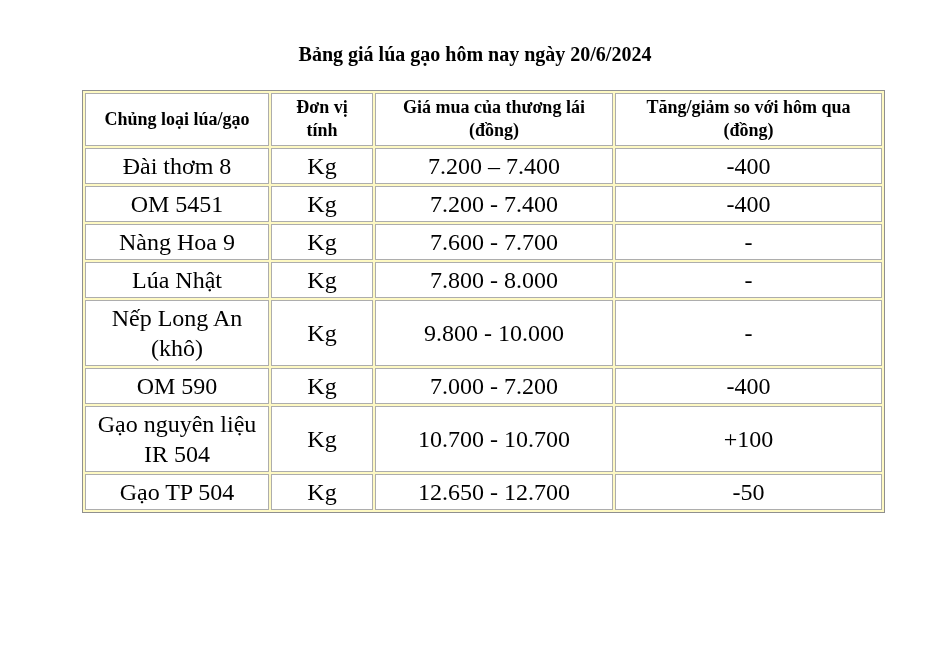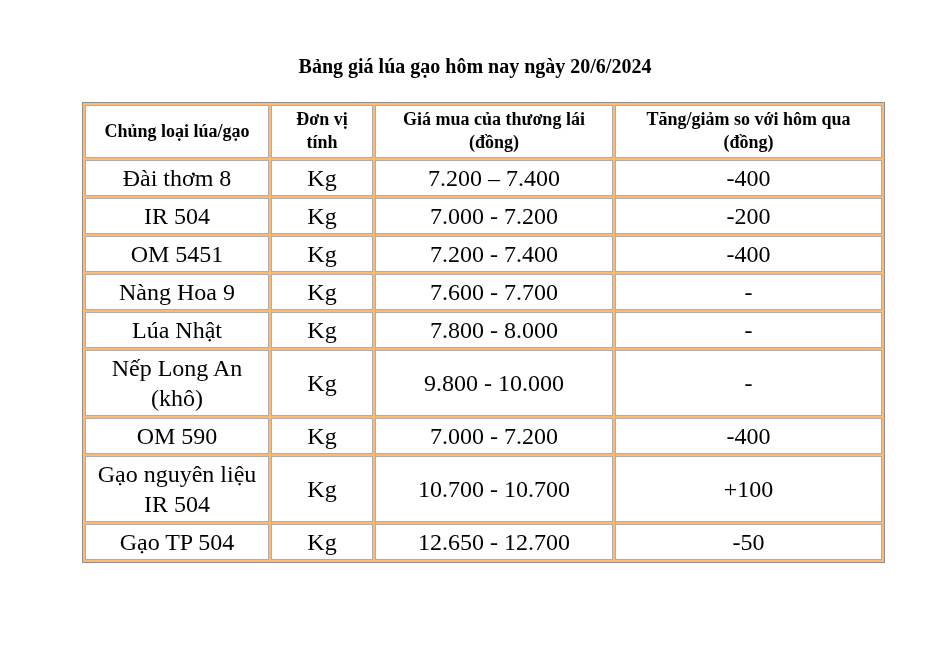--- a/index.html
+++ b/index.html
@@ -14,37 +14,37 @@
     font-family: "Liberation Serif", serif;
     color: #000000;
     overflow: hidden;
   }
   .page {
     width: 950px;
     height: 647px;
     position: relative;
   }
   .title {
-    margin: 12px;
+    margin: 0;
     padding-top: 43px;
     text-align: center;
     font-size: 20px;
     font-weight: bold;
     color: #000000;
   }
   .table-wrap {
     position: absolute;
     left: 82px;
     top: 90px;
   }
   table.price-table {
     border-collapse: separate;
     border-spacing: 2px;
     border: 1px solid #8f8f8f;
-    background: #fdba74;
+    background: #fef9c3;
     width: 791px;
     table-layout: fixed;
   }
   table.price-table th,
   table.price-table td {
     border: 1px solid #adadad;
     text-align: center;
     vertical-align: middle;
     padding: 2px 6px;
     background: #ffffff;
@@ -95,26 +95,20 @@
         </tr>
       </thead>
       <tbody>
         <tr>
           <td>Đài thơm 8</td>
           <td>Kg</td>
           <td>7.200 – 7.400</td>
           <td>-400</td>
         </tr>
         <tr>
-          <td>IR 504</td>
-          <td>Kg</td>
-          <td>7.000 - 7.200</td>
-          <td>-200</td>
-        </tr>
-        <tr>
           <td>OM 5451</td>
           <td>Kg</td>
           <td>7.200 - 7.400</td>
           <td>-400</td>
         </tr>
         <tr>
           <td>Nàng Hoa 9</td>
           <td>Kg</td>
           <td>7.600 - 7.700</td>
           <td>-</td>

